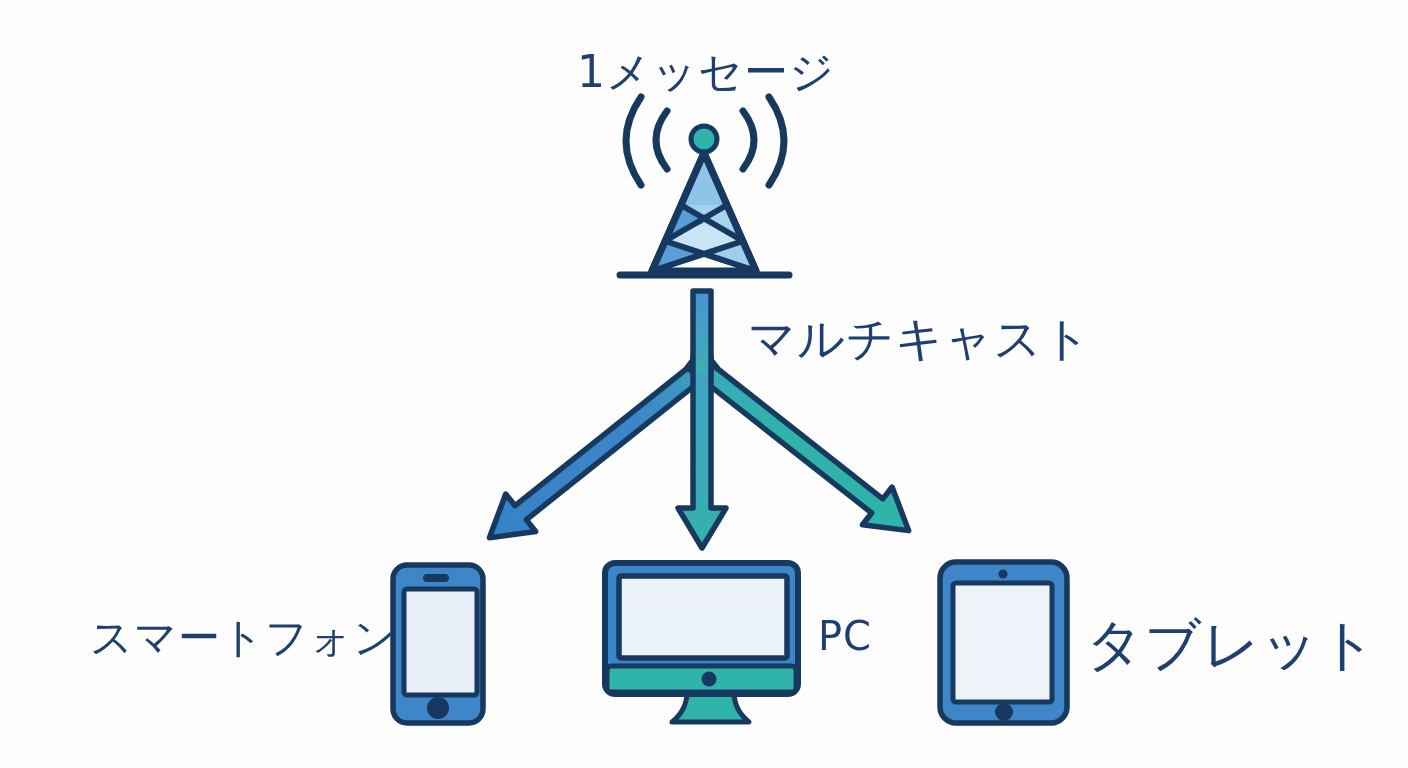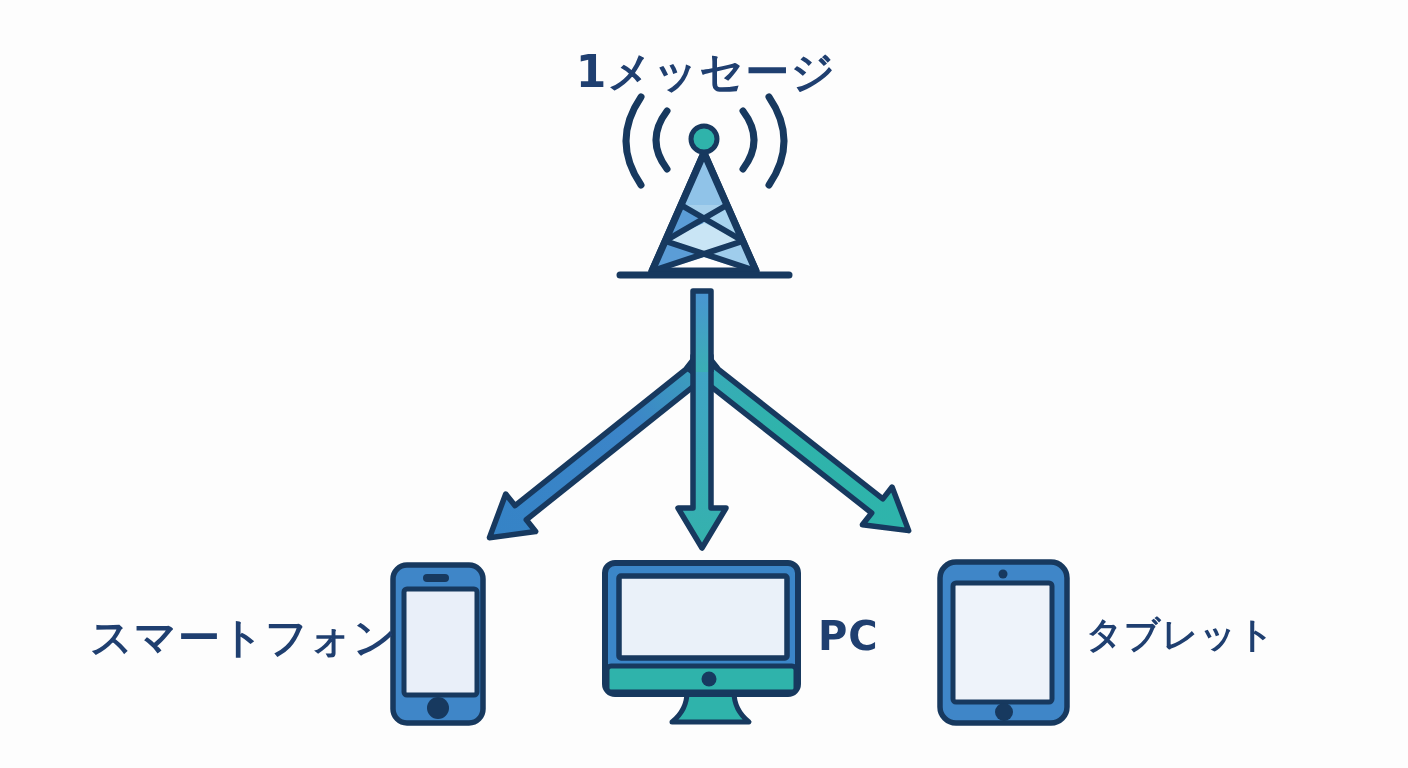--- a/index.html
+++ b/index.html
@@ -11,30 +11,30 @@
     --bg:#fdfdfd;
   }
   *{margin:0;padding:0;box-sizing:border-box;}
   html,body{width:1408px;height:768px;background:var(--bg);overflow:hidden;}
   body{font-family:"DejaVu Sans","Liberation Sans",sans-serif;}
   .canvas{position:absolute;left:0;top:0;width:1408px;height:768px;background:var(--bg);}
   .canvas svg{position:absolute;left:0;top:0;}
   .label{
     position:absolute;
     color:var(--text-navy);
-    font-weight:700;
+    font-weight:400;
     white-space:nowrap;
     line-height:1.05;
     letter-spacing:1px;
   }
   .label-title{left:541px;top:49px;width:330px;text-align:center;font-size:44px;}
   .label-multicast{left:748px;top:314px;font-size:47px;}
   .label-smartphone{left:90px;top:616px;font-size:42px;text-align:center;}
   .label-pc{left:818px;top:615px;font-size:40px;}
-  .label-tablet{left:1086px;top:616px;font-size:36px;}
+  .label-tablet{left:1086px;top:616px;font-size:56px;}
 </style>
 </head>
 <body>
 
 <div class="canvas">
 
   <svg width="1408" height="768" viewBox="0 0 1408 768">
     <defs>
       <linearGradient id="gradStem" x1="0" y1="0" x2="0" y2="1">
         <stop offset="0" stop-color="#4a94d2"></stop>
@@ -119,16 +119,17 @@
 
     <g>
       <rect x="940" y="562" width="127" height="161" rx="16" fill="#3f86c8" stroke="#17395f" stroke-width="5.5"></rect>
       <circle cx="1003" cy="574" r="4.5" fill="#17395f"></circle>
       <rect x="953" y="583" width="99" height="119" rx="3" fill="#eef3fa" stroke="#17395f" stroke-width="5"></rect>
       <circle cx="1004" cy="712" r="9" fill="#17395f"></circle>
     </g>
   </svg>
 
   <div class="label label-title">1メッセージ</div>
+  <div class="label label-multicast">マルチキャスト</div>
   <div class="label label-smartphone">スマートフォン</div>
   <div class="label label-pc">PC</div>
   <div class="label label-tablet">タブレット</div>
 </div>
 
 </body></html>

